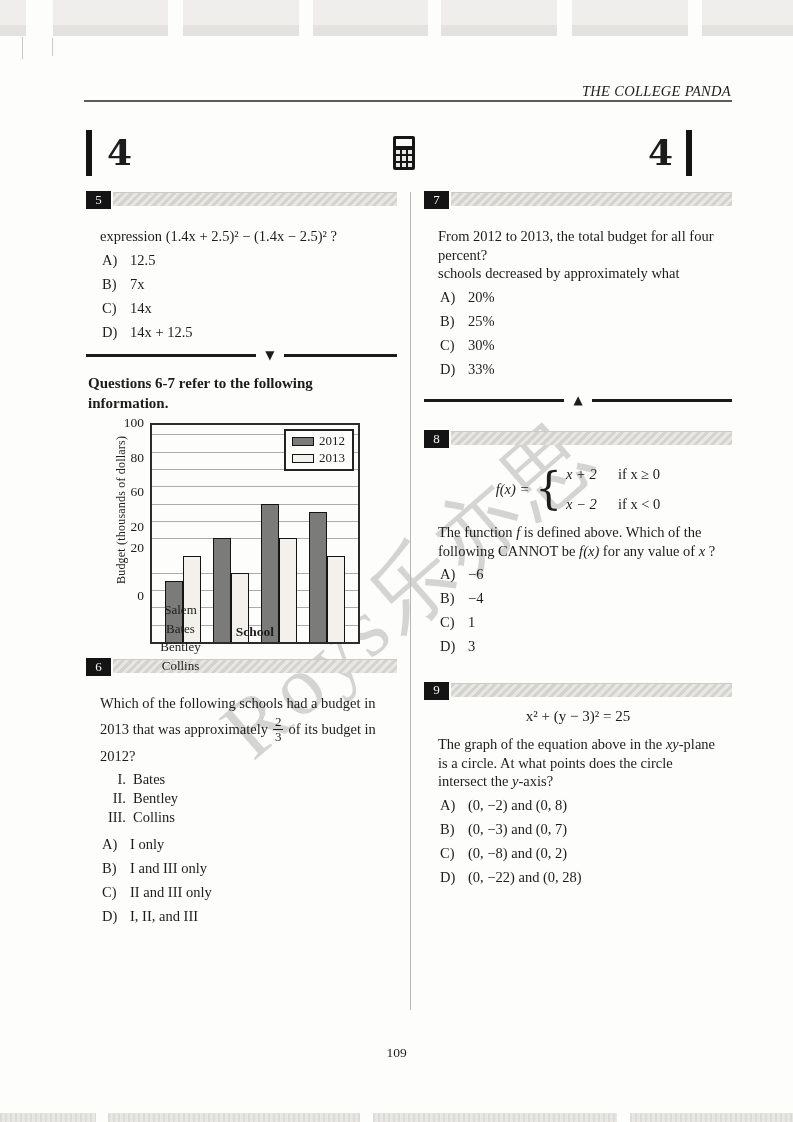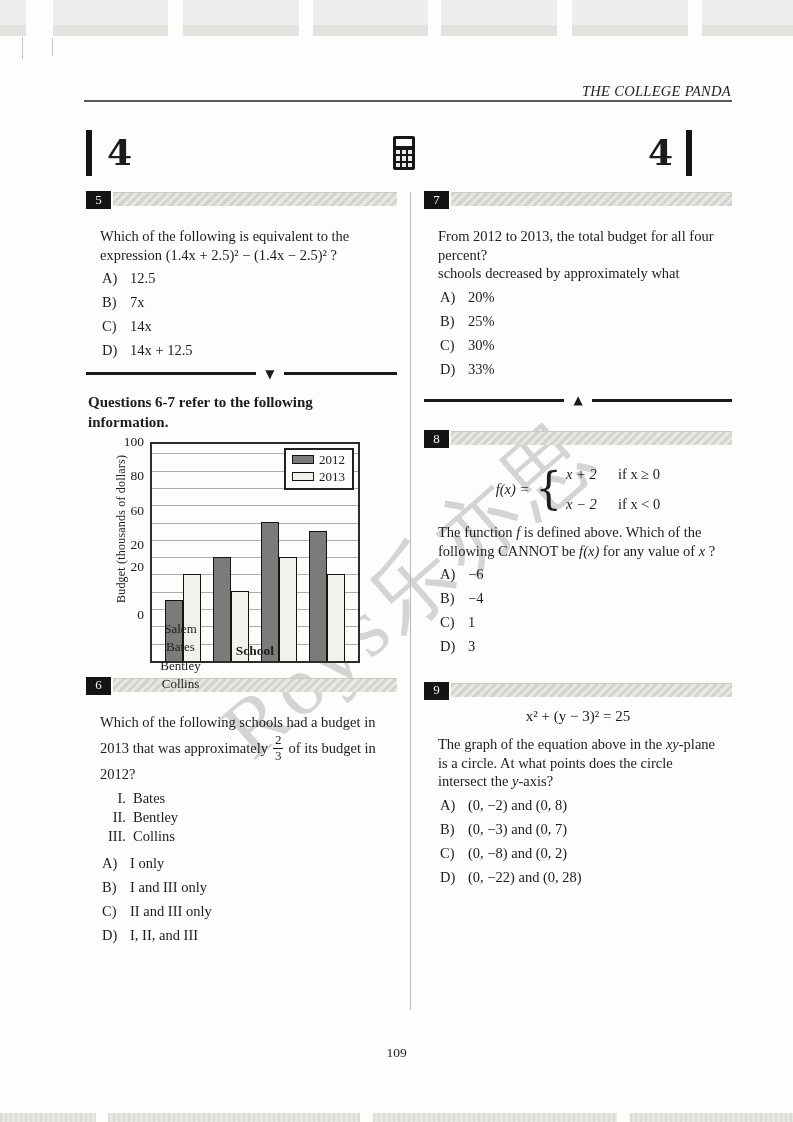--- a/index.html
+++ b/index.html
@@ -162,21 +162,20 @@
 
   <div class="col-divider"></div>
 
   <div class="col col-left">
 
     <div class="qbadge-row">
       <div class="qbadge">5</div>
       <div class="qband"></div>
     </div>
     <div class="qtext">
-      <div>Which of the following is equivalent to the</div>
       <div>expression (1.4x + 2.5)² − (1.4x − 2.5)² ?</div>
     </div>
     <div class="choice">
       <span class="choice-label">A)</span>
       <span>12.5</span>
     </div>
     <div class="choice">
       <span class="choice-label">B)</span>
       <span>7x</span>
     </div>

